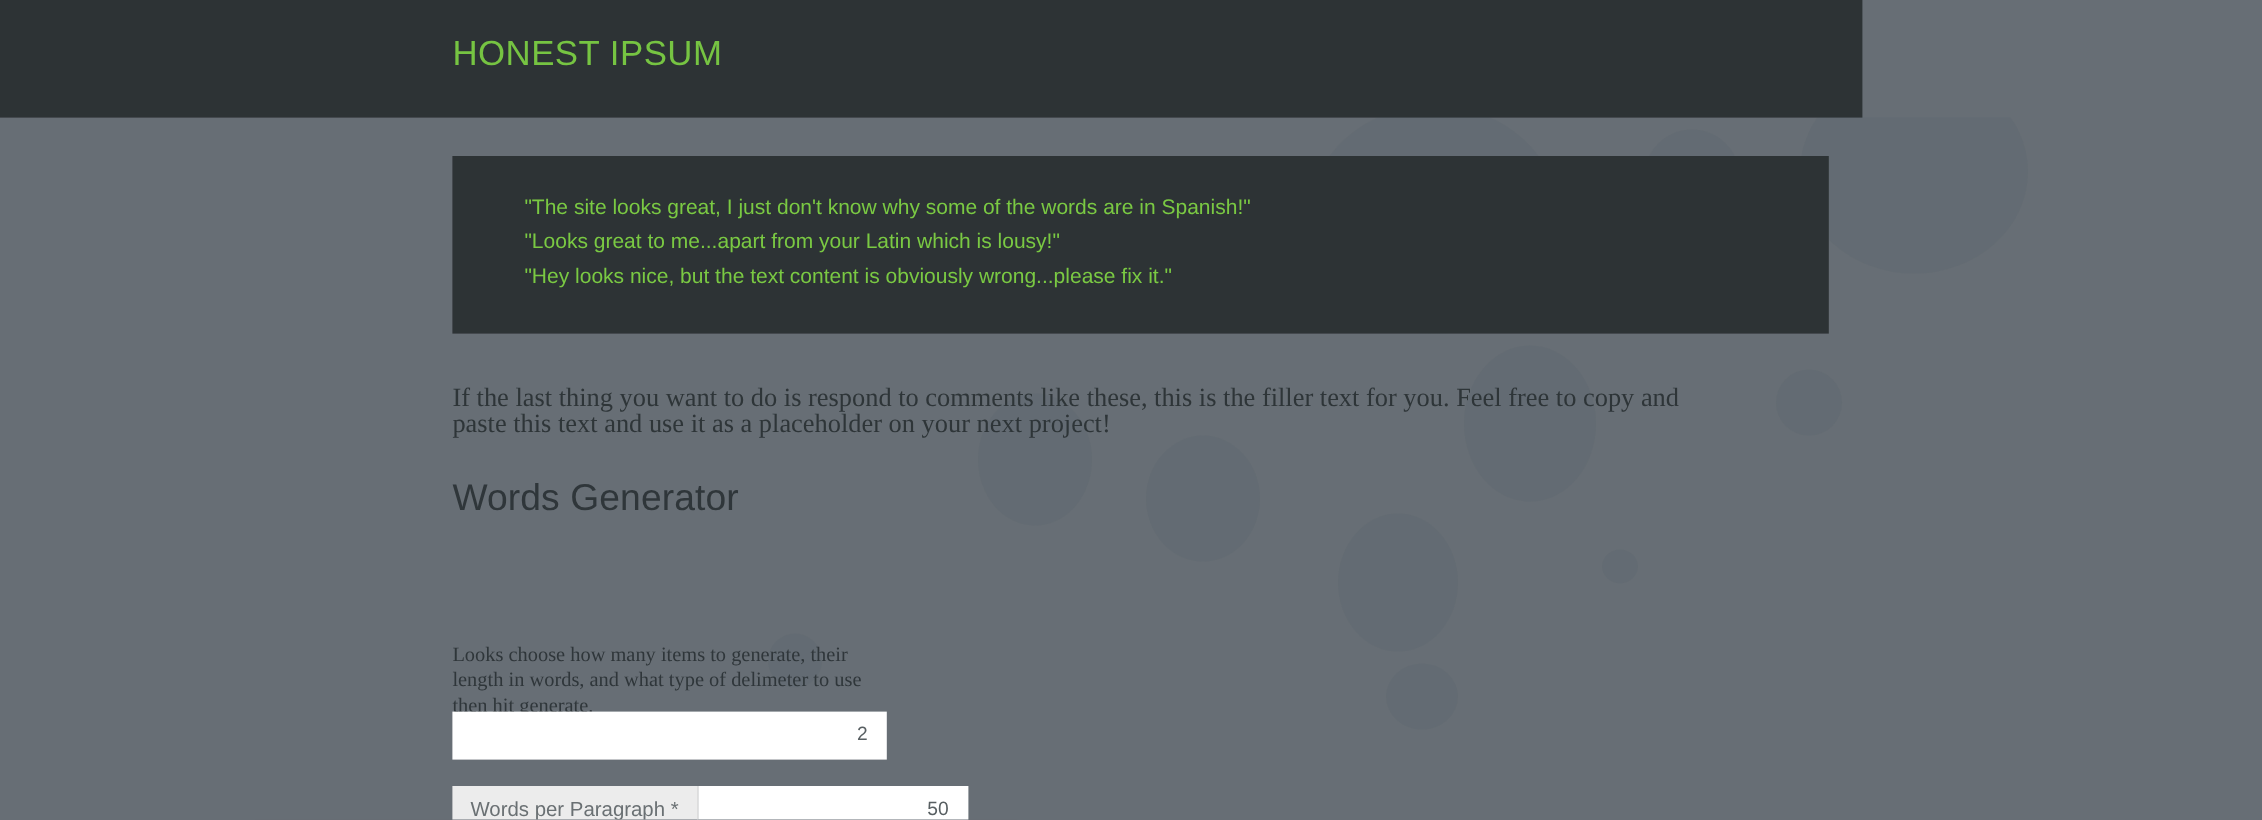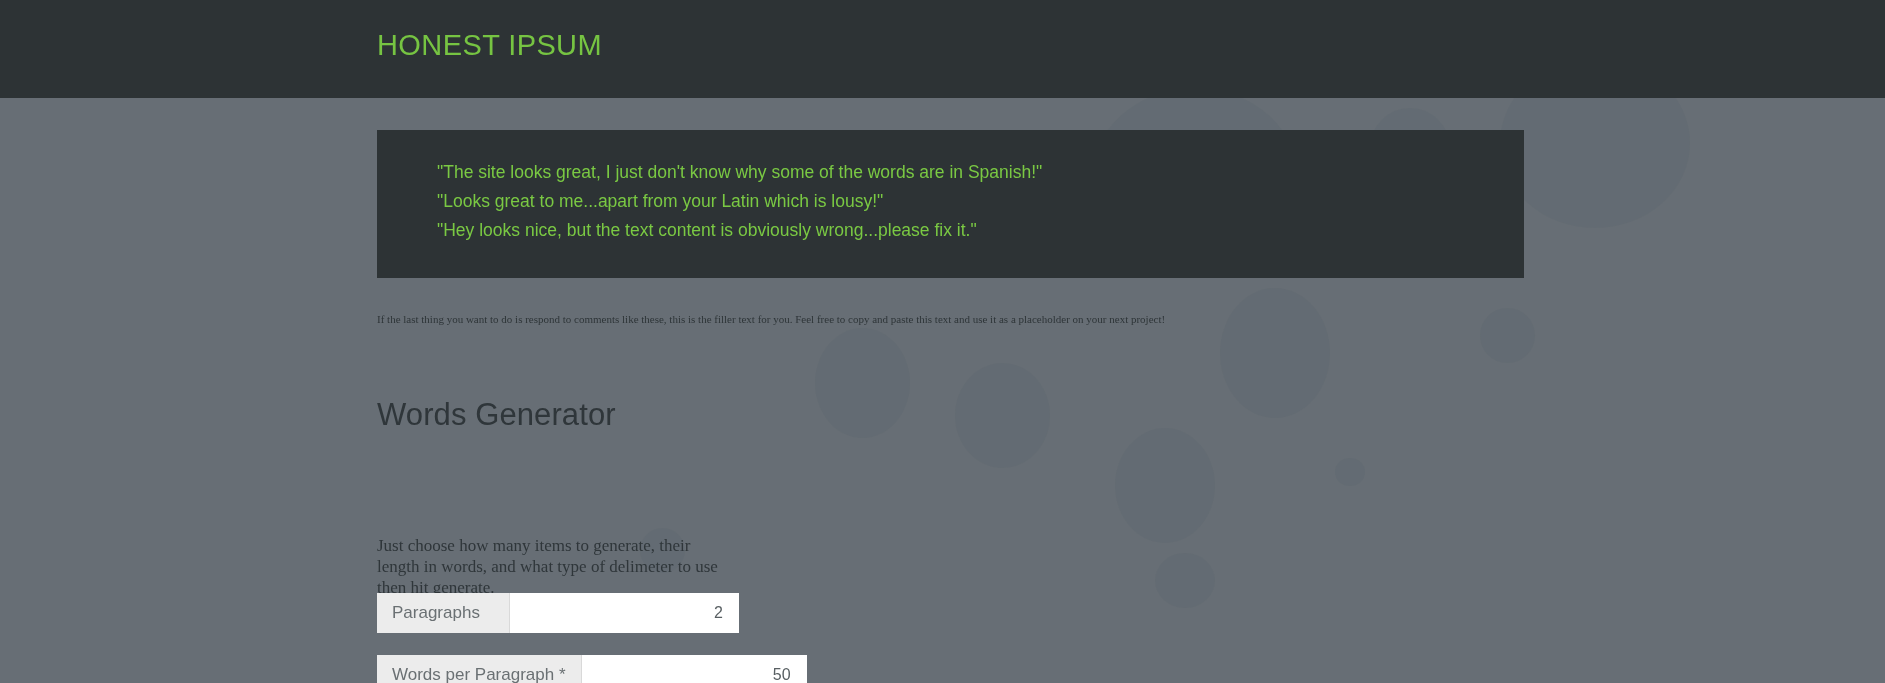--- a/index.html
+++ b/index.html
@@ -14,21 +14,21 @@
 
   
   #bg-decor { position:absolute; inset:98px 0 0 0; overflow:hidden; pointer-events:none; }
   #bg-decor i {
     position:absolute; display:block; border-radius:50%;
     background:#616971; opacity:.55;
   }
 
   
   #site-header{
-    position:absolute; left:0; top:0; width:1885px; height:98px;
+    position:absolute; left:0; top:0; width:1552px; height:98px;
     background:#2d3335; z-index:5;
   }
   #site-title{
     position:absolute; left:377px; top:29px;
     font-size:29px; font-weight:400; letter-spacing:.4px;
     color:#76c442; white-space:nowrap;
   }
 
   
   #page{ position:absolute; left:0; top:98px; width:1885px; z-index:4; }
@@ -40,21 +40,21 @@
   }
   .quote-line{
     color:#7ac943; font-size:17.5px; line-height:29px;
     padding-left:60px; white-space:nowrap; font-weight:400;
   }
 
   
   #intro-paragraph{
     position:absolute; left:377px; top:200px; width:1060px;
     font-family:"Liberation Serif", serif;
-    font-size:11px; line-height:21.5px; color:#2e3538;
+    font-size:22px; line-height:21.5px; color:#2e3538;
   }
 
   
   #generator-heading{
     position:absolute; left:377px; top:273px;
     font-size:31px; font-weight:300; color:#2f363a; letter-spacing:.1px;
   }
   #generator-desc{
     position:absolute; left:377px; top:420px; width:352px;
     font-family:"Liberation Serif", serif;
@@ -105,24 +105,23 @@
 
   <div id="quote-panel">
     <div class="quote-line">"The site looks great, I just don't know why some of the words are in Spanish!"</div>
     <div class="quote-line">"Looks great to me...apart from your Latin which is lousy!"</div>
     <div class="quote-line">"Hey looks nice, but the text content is obviously wrong...please fix it."</div>
   </div>
 
   <p id="intro-paragraph">If the last thing you want to do is respond to comments like these, this is the filler text for you. Feel free to copy and paste this text and use it as a placeholder on your next project!</p>
 
   <h2 id="generator-heading">Words Generator</h2>
-  <p id="generator-desc">Just choose how many items to generate, their length in words, and what type of delimeter to use then hit generate.</p>
+  <p id="generator-desc">Looks choose how many items to generate, their length in words, and what type of delimeter to use then hit generate.</p>
 
   <div class="field-row" id="row-paragraphs">
-    <div class="field-label">Paragraphs</div>
     <input class="field-value" type="text" value="2" style="">
   </div>
 
   <div class="field-row" id="row-words">
     <div class="field-label">Words per Paragraph *</div>
     <input class="field-value" type="text" value="50" style="">
   </div>
 
 </div>
 

